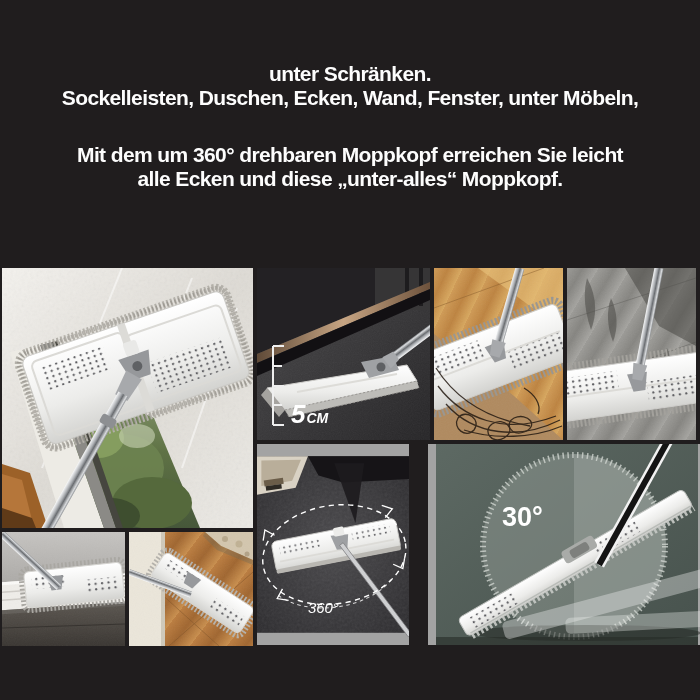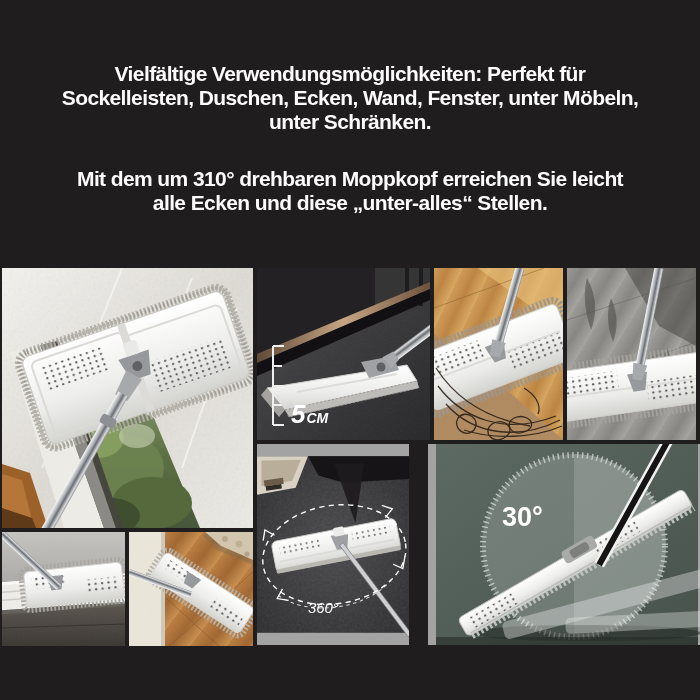--- a/index.html
+++ b/index.html
@@ -55,27 +55,26 @@
       </filter>
       <filter id="noiseBig" x="0" y="0" width="100%" height="100%">
         <feTurbulence type="fractalNoise" baseFrequency="0.35" numOctaves="3"></feTurbulence>
         <feColorMatrix type="saturate" values="0"></feColorMatrix>
       </filter>
     </defs>
   </svg>
 
   <div class="headline">
     <div class="para">
-      <div class="line">Vielfältige Verwendungsmöglichkeiten: Perfekt für</div>
+      <div class="line">unter Schränken.</div>
       <div class="line">Sockelleisten, Duschen, Ecken, Wand, Fenster, unter Möbeln,</div>
-      <div class="line">unter Schränken.</div>
     </div>
     <div class="para">
-      <div class="line">Mit dem um 310° drehbaren Moppkopf erreichen Sie leicht</div>
-      <div class="line">alle Ecken und diese „unter-alles“ Stellen.</div>
+      <div class="line">Mit dem um 360° drehbaren Moppkopf erreichen Sie leicht</div>
+      <div class="line">alle Ecken und diese „unter-alles“ Moppkopf.</div>
     </div>
   </div>
 
   <div class="tile" id="t-wall">
     <svg viewBox="0 0 251 260">
       <defs>
         <linearGradient id="aWall" x1="0" y1="0" x2="1" y2="1">
           <stop offset="0" stop-color="#f4f2ee"></stop>
             <stop offset=".5" stop-color="#dedbd5"></stop>
           <stop offset="1" stop-color="#eceae5"></stop>

